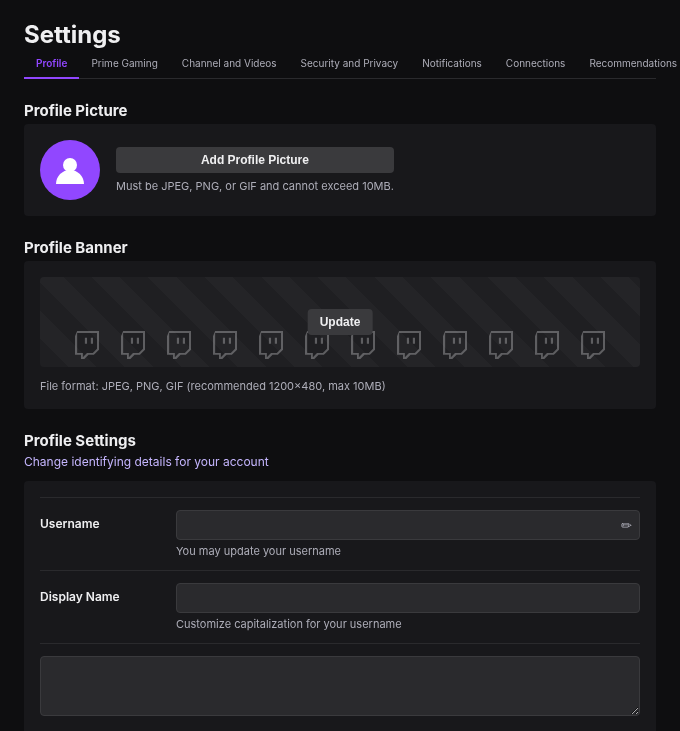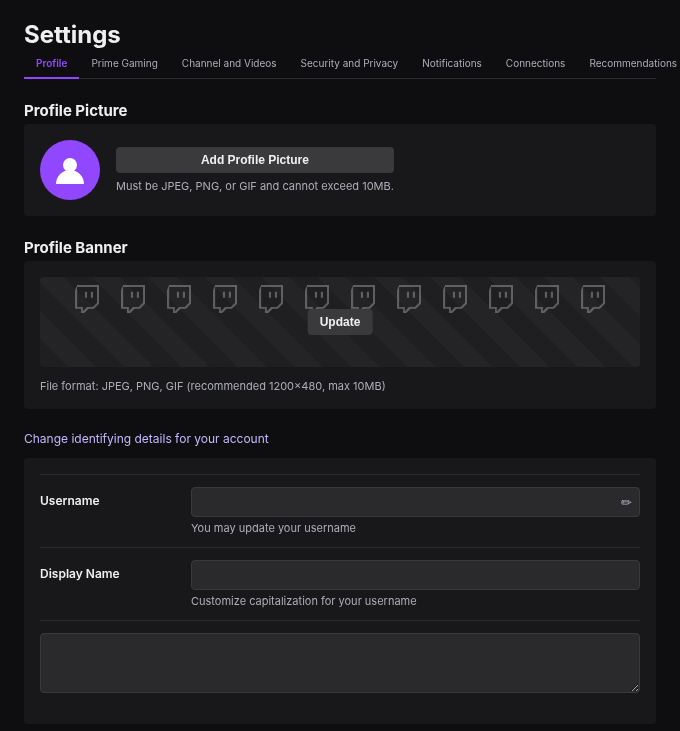--- a/index.html
+++ b/index.html
@@ -101,21 +101,21 @@
     .banner-preview {
       width: 100%;
       height: 90px;
       background-color: #2a2a2d;
       background-image: repeating-linear-gradient(
         45deg,
         #1f1f22 0px, #1f1f22 20px,
         #242427 20px, #242427 40px
       );
       display: flex;
-      align-items: flex-start;
+      align-items: flex-end;
       justify-content: center;
       border-radius: 4px;
       margin-bottom: 10px;
       position: relative;
       overflow: hidden;
     }
     .banner-twitch-pattern {
       display: flex;
       flex-wrap: wrap;
       gap: 18px;
@@ -131,21 +131,21 @@
       position: absolute;
       top: 50%;
       left: 50%;
       transform: translate(-50%, -50%);
     }
     .form-row {
       display: flex;
       border-top: 1px solid #2a2a2d;
       padding: 12px 0;
       align-items: flex-start;
-      gap: 31px;
+      gap: 16px;
     }
     .form-label {
       width: 120px;
       flex-shrink: 0;
       font-size: 12px;
       font-weight: 600;
       color: #efeff1;
       padding-top: 6px;
     }
     .form-field {
@@ -268,20 +268,21 @@
           </svg>
         <svg class="twitch-logo-small" viewBox="0 0 24 28" xmlns="http://www.w3.org/2000/svg">
             <path d="M2.149 0L0 5.352V23.8h6.008V28h3.352l4.16-4.2h5.352L24 18.648V0H2.149zm19.852 17.8l-4.16 4.2H12l-4.16 4.2v-4.2H2.152V2h19.848v15.8zM17.988 6.648h-2.152v6H17.988v-6zm-5.952 0H9.884v6h2.152v-6z"></path>
           </svg>
       </div>
       <button class="btn-secondary banner-update-btn">Update</button>
     </div>
     <span class="hint-text">File format: JPEG, PNG, GIF (recommended 1200×480, max 10MB)</span>
   </div>
 
+  <div class="section-title">Profile Settings</div>
   <div class="section-subtitle">Change identifying details for your account</div>
   <div class="card">
 
     <div class="form-row">
       <div class="form-label">Username</div>
       <div class="form-field">
         <div class="input-wrapper">
           <input type="text" class="form-input" value="" style="">
           <span class="edit-icon">✏</span>
         </div>

